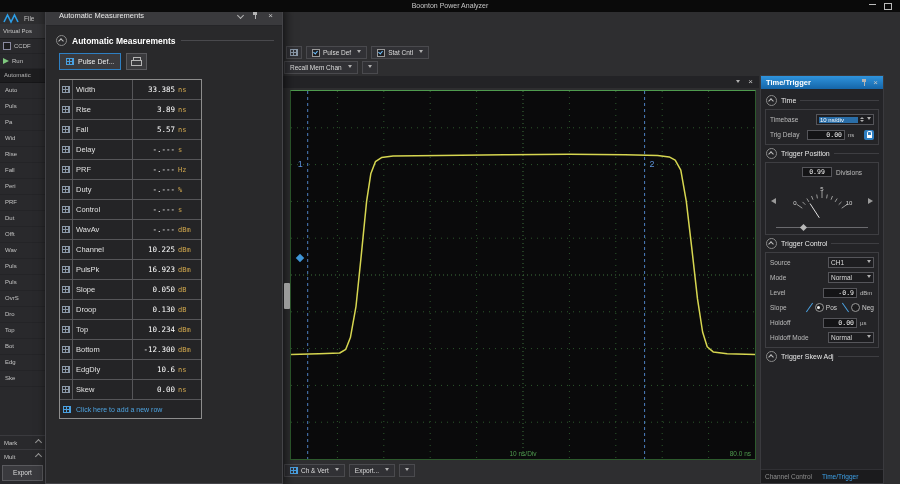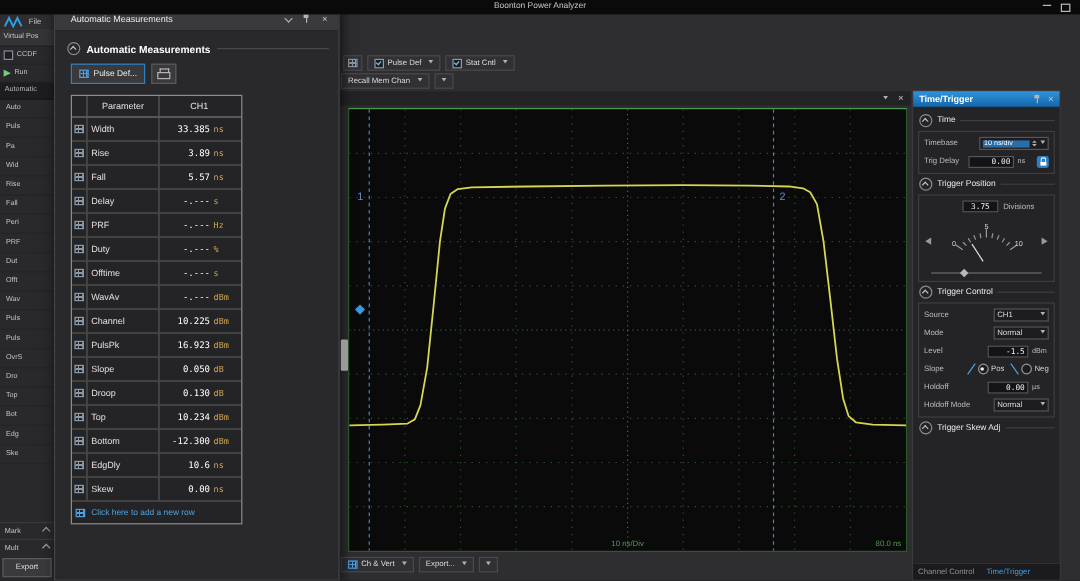--- a/index.html
+++ b/index.html
@@ -313,25 +313,20 @@
     <div id="meas-buttons">
       <div id="pulse-def-btn">
         <span class="gicon blue"></span>
         <span>Pulse Def...</span>
       </div>
       <div id="print-btn">
         <span class="printer-ico"></span>
       </div>
     </div>
     <div id="meas-table">
-      <div class="mhead">
-        <span class="h1"></span>
-        <span class="h2">Parameter</span>
-        <span class="h3">CH1</span>
-      </div>
       <div>
           <div class="mrow">
             <span class="c-icon">
               <span class="gicon"></span>
             </span>
             <span class="c-param">Width</span>
             <span class="c-val">
               <span class="v">33.385</span>
               <span class="u">ns</span>
             </span>
@@ -383,21 +378,21 @@
             <span class="c-param">Duty</span>
             <span class="c-val">
               <span class="v">-.---</span>
               <span class="u">%</span>
             </span>
           </div>
           <div class="mrow">
             <span class="c-icon">
               <span class="gicon"></span>
             </span>
-            <span class="c-param">Offtime</span>
+            <span class="c-param">Control</span>
             <span class="c-val">
               <span class="v">-.---</span>
               <span class="u">s</span>
             </span>
           </div>
           <div class="mrow">
             <span class="c-icon">
               <span class="gicon"></span>
             </span>
             <span class="c-param">WavAv</span>
@@ -531,21 +526,21 @@
         </div>
       </div>
 
       <div class="rp-sec-head">
         <span class="circ-chev"></span>
         <span class="lbl">Trigger Position</span>
         <span class="rule"></span>
       </div>
       <div class="rp-box">
         <div class="tp-top">
-          <div class="inp tp-val">3.75</div>
+          <div class="inp tp-val">0.99</div>
           <span class="tp-div">Divisions</span>
         </div>
         <div class="gauge-wrap">
           <span class="garrow left"></span>
           <svg class="gauge" width="104" height="42" viewBox="0 0 104 42">
               <line class="gtick" x1="32.3" y1="28.2" x2="26.6" y2="24.2"></line>
               <line class="gtick" x1="35.3" y1="24.7" x2="32.5" y2="21.9"></line>
               <line class="gtick" x1="38.9" y1="21.9" x2="36.8" y2="18.5"></line>
               <line class="gtick" x1="43.0" y1="19.7" x2="41.5" y2="16.0"></line>
               <line class="gtick" x1="47.4" y1="18.4" x2="46.7" y2="14.5"></line>
@@ -583,21 +578,21 @@
         </div>
         <div class="rp-row">
           <span class="rp-label">Mode</span>
           <div class="dd dd-w">
             <span class="dd-txt">Normal</span>
             <span class="dar"></span>
           </div>
         </div>
         <div class="rp-row">
           <span class="rp-label">Level</span>
-          <div class="inp" style="width:34px">-1.5</div>
+          <div class="inp" style="width:34px">-0.9</div>
           <span class="unit">dBm</span>
         </div>
         <div class="rp-row">
           <span class="rp-label">Slope</span>
           <span class="slope-ico pos"></span>
           <span class="radio sel"></span>
           <span class="slope-lbl">Pos</span>
           <span class="slope-ico neg"></span>
           <span class="radio"></span>
           <span class="slope-lbl" style="margin-right:0">Neg</span>

